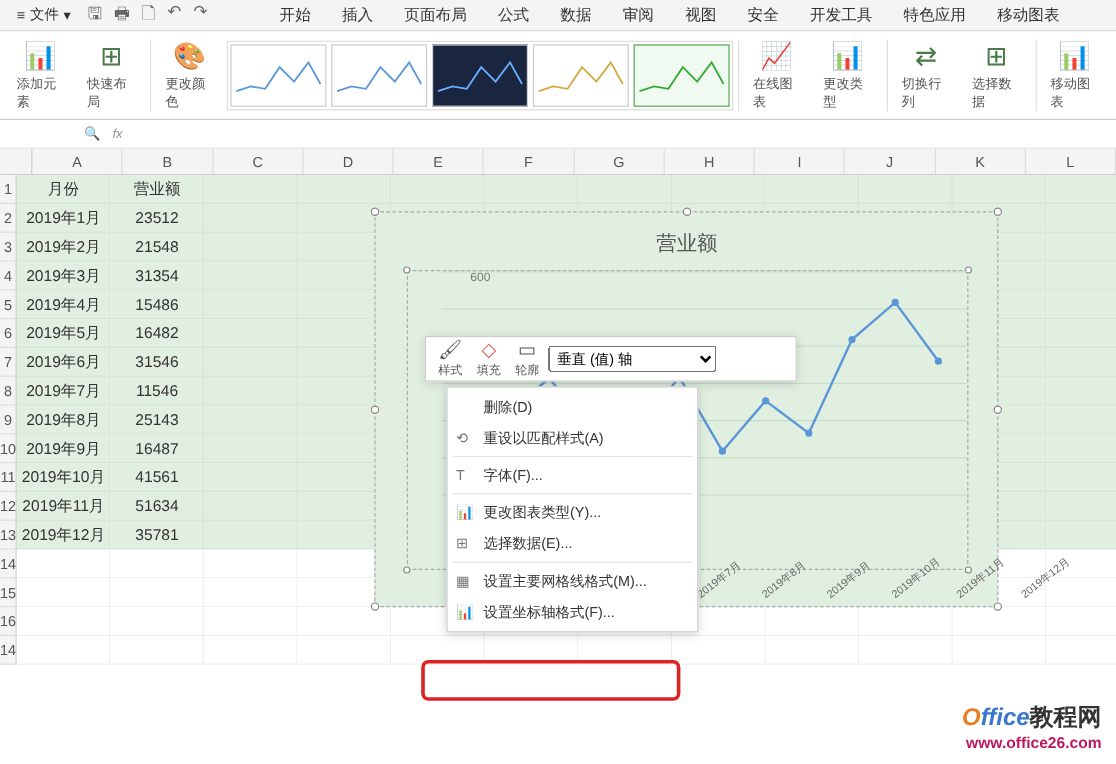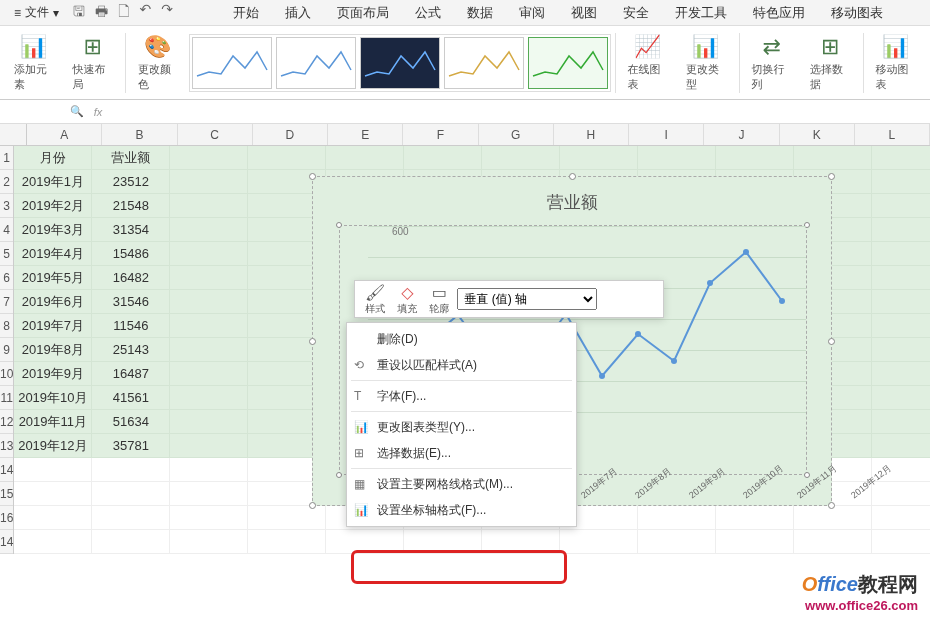--- a/index.html
+++ b/index.html
@@ -56,28 +56,28 @@
     .gridline { position: absolute; left: 28px; right: 0; height: 1px; background: #c8dcc8; }
     .line-svg { position: absolute; left: 28px; top: 0; }
 
     
     .mini-toolbar { position: absolute; left: 354px; top: 280px; width: 310px; height: 38px; background: #fff; border: 1px solid #ccc; box-shadow: 0 2px 8px rgba(0,0,0,0.15); display: flex; align-items: center; padding: 2px 6px; gap: 4px; z-index: 10; }
     .mini-toolbar .mbtn { display: flex; flex-direction: column; align-items: center; font-size: 10px; color: #555; padding: 0 4px; }
     .mini-toolbar .icon { font-size: 16px; }
     .mini-toolbar select { font-size: 12px; padding: 2px; width: 140px; }
 
     
-    .ctx-menu { position: absolute; left: 346px; top: 322px; width: 231px; background: #fff; border: 1px solid #ccc; box-shadow: 0 2px 8px rgba(0,0,0,0.2); z-index: 11; padding: 3px 0; }
+    .ctx-menu { position: absolute; left: 372px; top: 322px; width: 210px; background: #fff; border: 1px solid #ccc; box-shadow: 0 2px 8px rgba(0,0,0,0.2); z-index: 11; padding: 3px 0; }
     .ctx-item { height: 26px; display: flex; align-items: center; padding: 0 8px 0 30px; font-size: 12px; position: relative; }
     .ctx-item .micon { position: absolute; left: 7px; font-size: 12px; color: #777; }
     .ctx-sep { height: 1px; background: #e4e4e4; margin: 2px 4px; }
     .ctx-highlight { position: absolute; border: 3px solid #d22; border-radius: 6px; left: 351px; top: 550px; width: 216px; height: 34px; z-index: 12; pointer-events: none; }
 
     
-    .watermark { position: absolute; right: 12px; bottom: 24px; text-align: right; font-family: Arial; }
+    .watermark { position: absolute; right: 12px; bottom: 11px; text-align: right; font-family: Arial; }
     .watermark .l1 { font-size: 20px; font-weight: bold; font-style: italic; }
     .watermark .l1 .o { color: #e67e22; } .watermark .l1 .rest { color: #3a78cc; } .watermark .l1 .jc { color: #333; font-style: normal; }
     .watermark .l2 { font-size: 13px; color: #be185d; font-weight: bold; }
   </style>
 </head>
 <body>
 
 <div class="menubar">
   <div class="file-btn">≡ <span>文件</span> ▾</div>
   <div class="qat">

